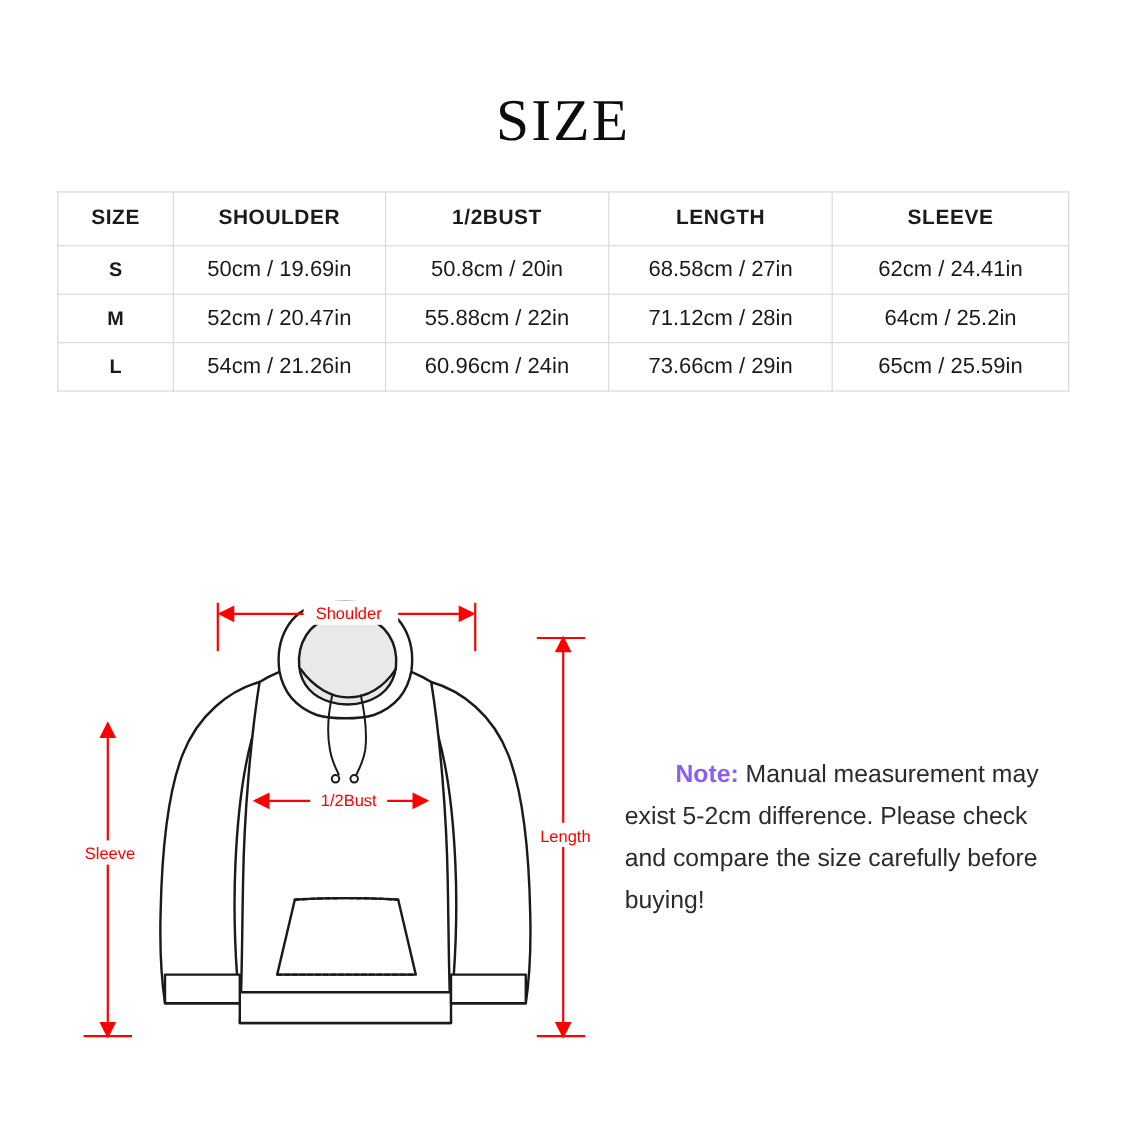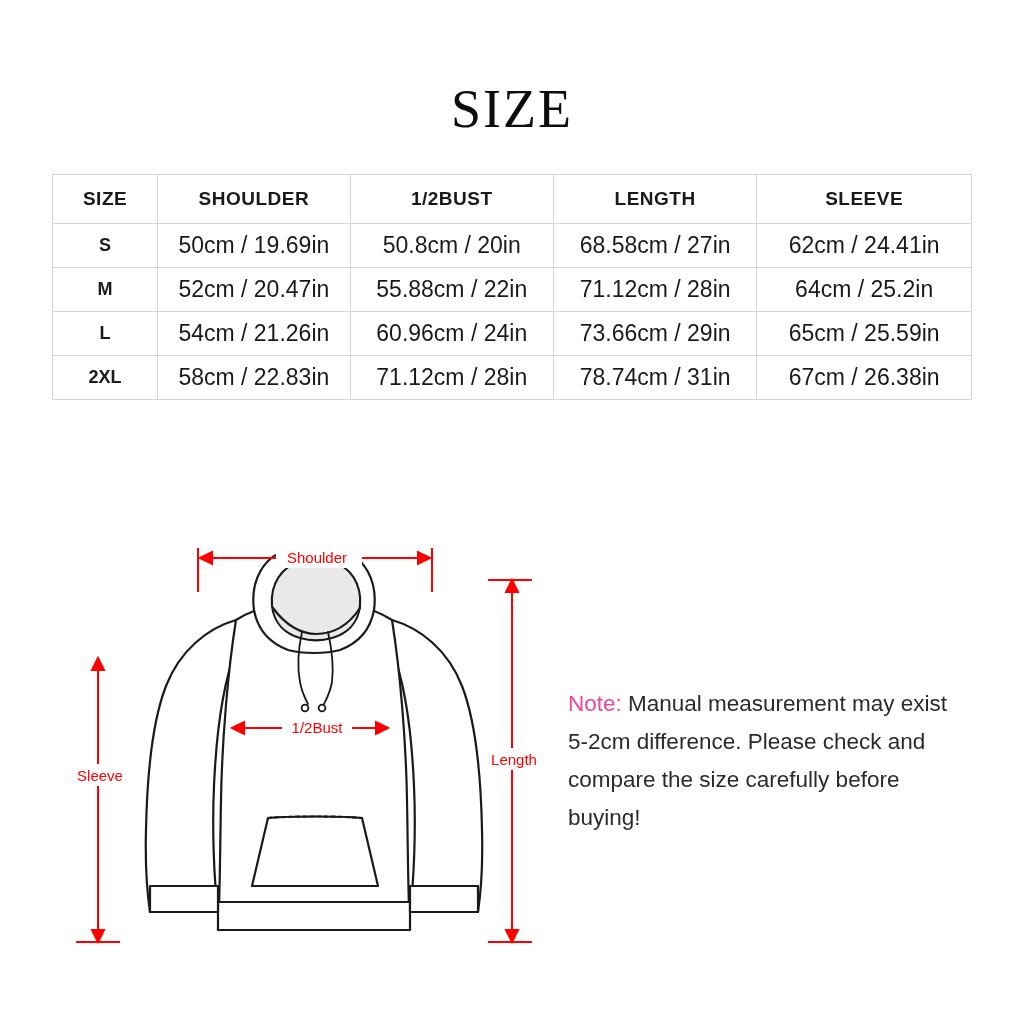--- a/index.html
+++ b/index.html
@@ -45,21 +45,21 @@
     color: #1a1a1a;
   }
   .size-table th {
     height: 46px;
     font-size: 19px;
     font-weight: bold;
     letter-spacing: 0.5px;
   }
   .size-table td {
     height: 41px;
-    font-size: 23px;
+    font-size: 20px;
   }
   .size-table td.size-col {
     font-weight: bold;
     font-size: 18px;
   }
   .col-size    { width: 104px; }
   .col-shoulder{ width: 192px; }
   .col-bust    { width: 204px; }
   .col-length  { width: 204px; }
   .col-sleeve  { width: 216px; }
@@ -78,22 +78,23 @@
   .note {
     position: absolute;
     top: 685px;
     left: 568px;
     width: 400px;
     font-size: 22.5px;
     line-height: 38px;
     color: #2b2b2b;
   }
   .note b {
-    font-weight: normal;
-    color: #ec4899;
+    font-weight: bold;
+    color: #8b5cf6;
+    margin-left: 46px;
   }
 </style>
 </head>
 <body>
 
 <div class="title">SIZE</div>
 
 <table class="size-table">
   <thead>
     <tr>
@@ -119,27 +120,20 @@
       <td>71.12cm / 28in</td>
       <td>64cm / 25.2in</td>
     </tr>
     <tr>
       <td class="size-col">L</td>
       <td>54cm / 21.26in</td>
       <td>60.96cm / 24in</td>
       <td>73.66cm / 29in</td>
       <td>65cm / 25.59in</td>
     </tr>
-    <tr>
-      <td class="size-col">2XL</td>
-      <td>58cm / 22.83in</td>
-      <td>71.12cm / 28in</td>
-      <td>78.74cm / 31in</td>
-      <td>67cm / 26.38in</td>
-    </tr>
   </tbody>
 </table>
 
 <div class="illus">
   <svg width="520" height="490" viewBox="0 0 520 490" xmlns="http://www.w3.org/2000/svg">
 
     <g fill="#ffffff" stroke="#1a1a1a" stroke-width="2.2" stroke-linejoin="round" stroke-linecap="round">
 
       <path d="M196,120 C168,128 140,150 126,186 C112,222 107,280 106,330
                C105,368 107,392 110,412 L178,412

